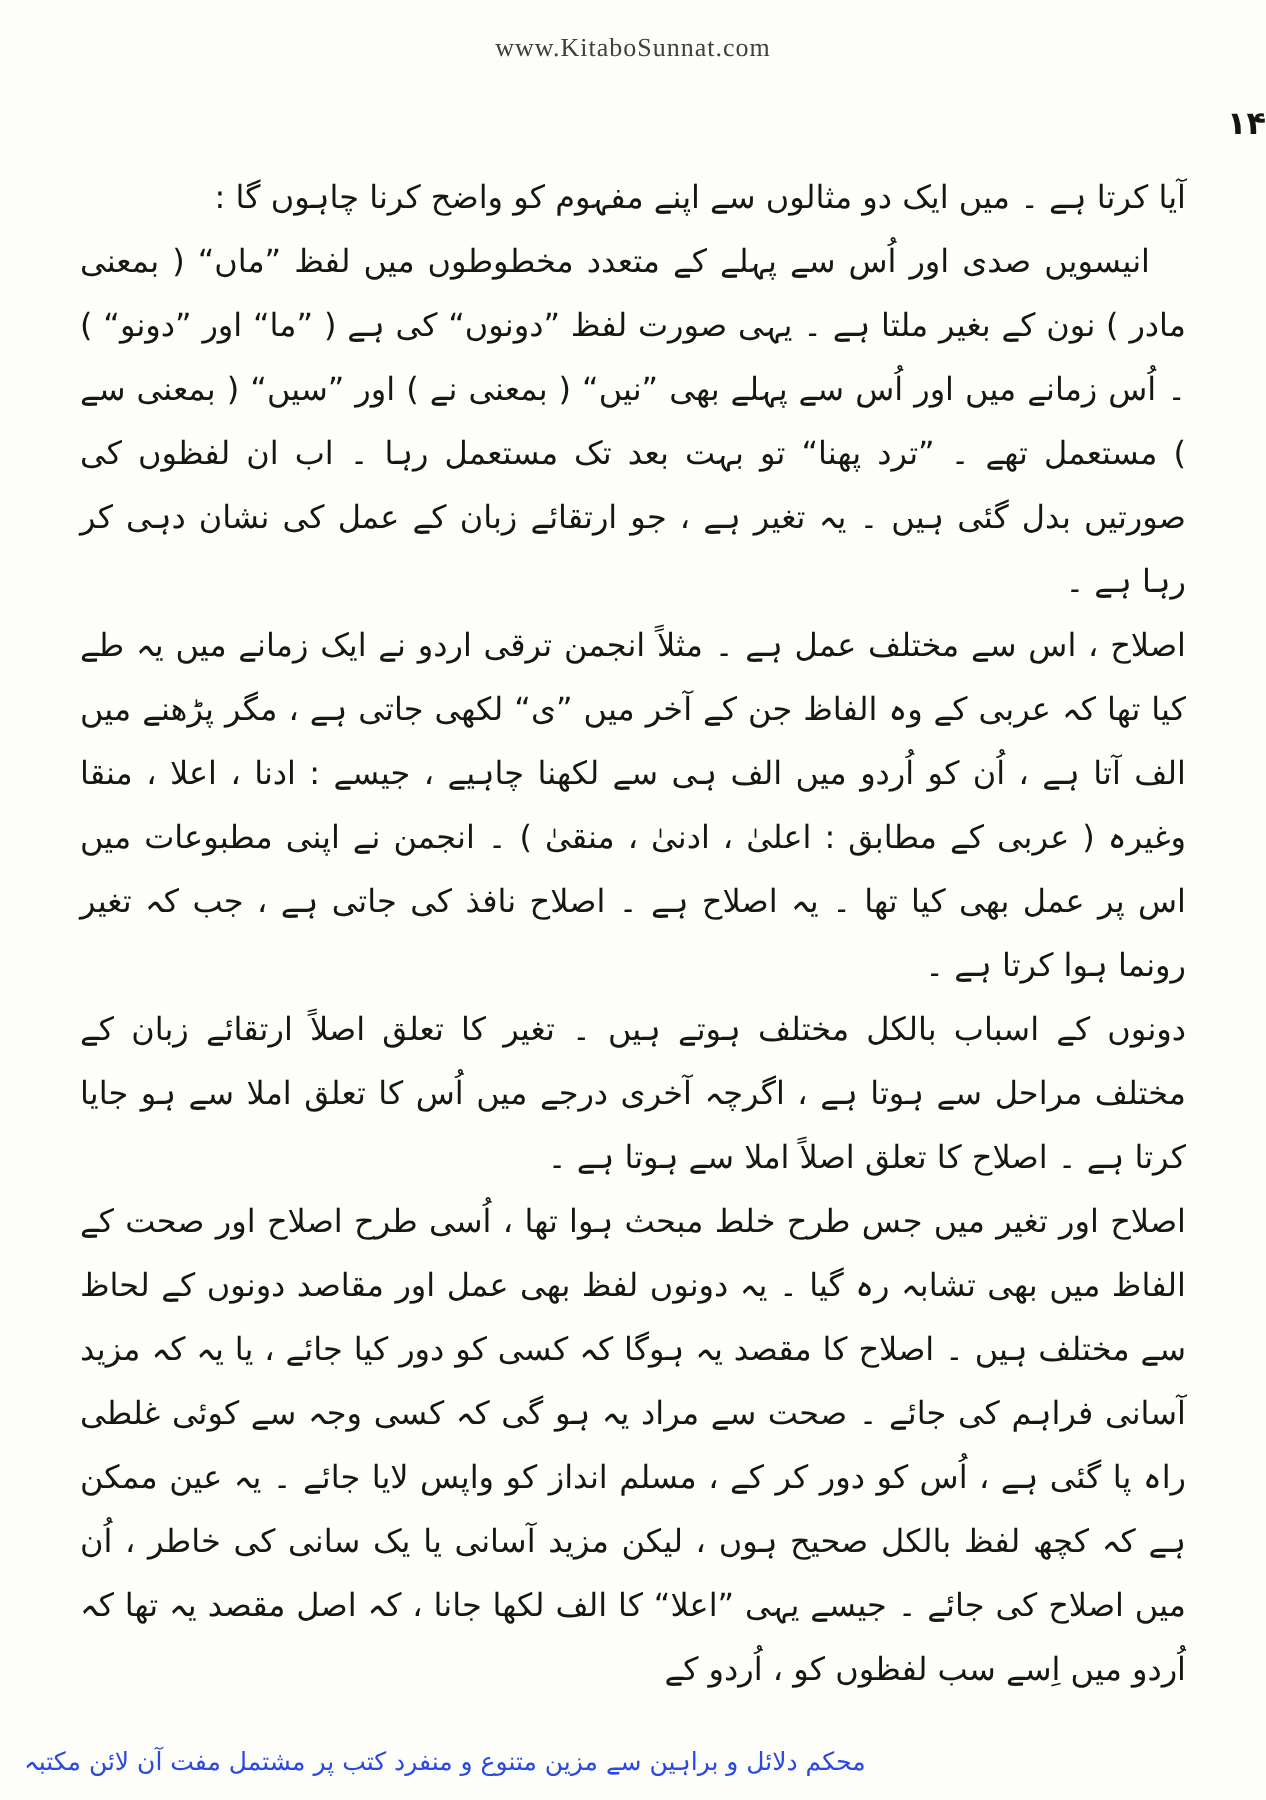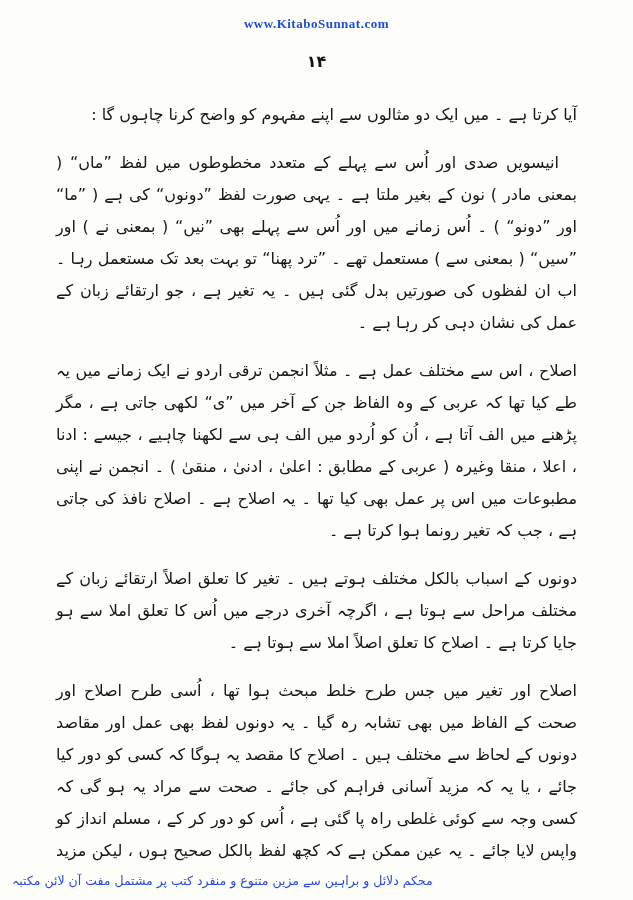--- a/index.html
+++ b/index.html
@@ -14,48 +14,48 @@
     background: #fdfdfa;
     box-sizing: border-box;
     display: flex;
     flex-direction: column;
     font-family: "DejaVu Sans", sans-serif;
     position: relative;
     overflow: hidden;
   }
   .site-url {
     text-align: center;
-    color: #1d4ed8;
+    color: #404040;
     font-family: "Liberation Serif", "DejaVu Serif", serif;
-    font-weight: bold;
+    font-weight: normal;
     font-size: 13px;
     letter-spacing: 0.5px;
     padding-top: 16px;
   }
   .page-number {
-    text-align: center;
+    text-align: right;
     color: #141414;
     font-size: 16px;
     font-weight: bold;
     margin-top: 20px;
     direction: rtl;
   }
   .body-text {
     direction: rtl;
     unicode-bidi: embed;
     text-align: justify;
     color: #161616;
     font-size: 16px;
     line-height: 32px;
     padding: 12px 40px 0 40px;
     flex: 1;
     overflow: hidden;
   }
   .body-text p {
-    margin: 16px;
+    margin: 0;
   }
   .body-text p.indent {
     text-indent: 18px;
   }
   .footer-tagline {
     direction: rtl;
     text-align: left;
     color: #2a49e0;
     font-size: 12.5px;
     line-height: 18px;

